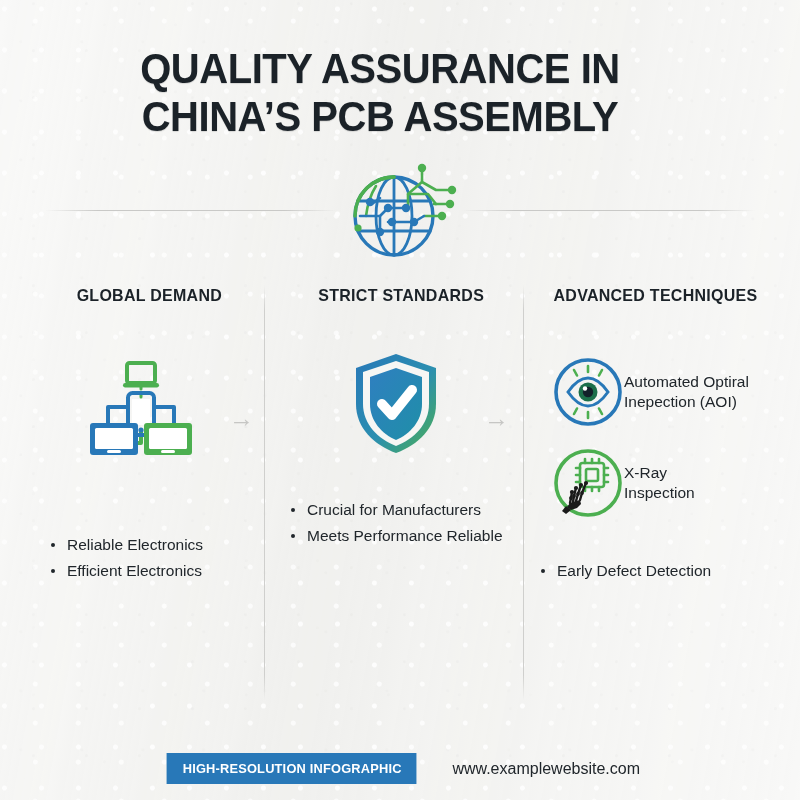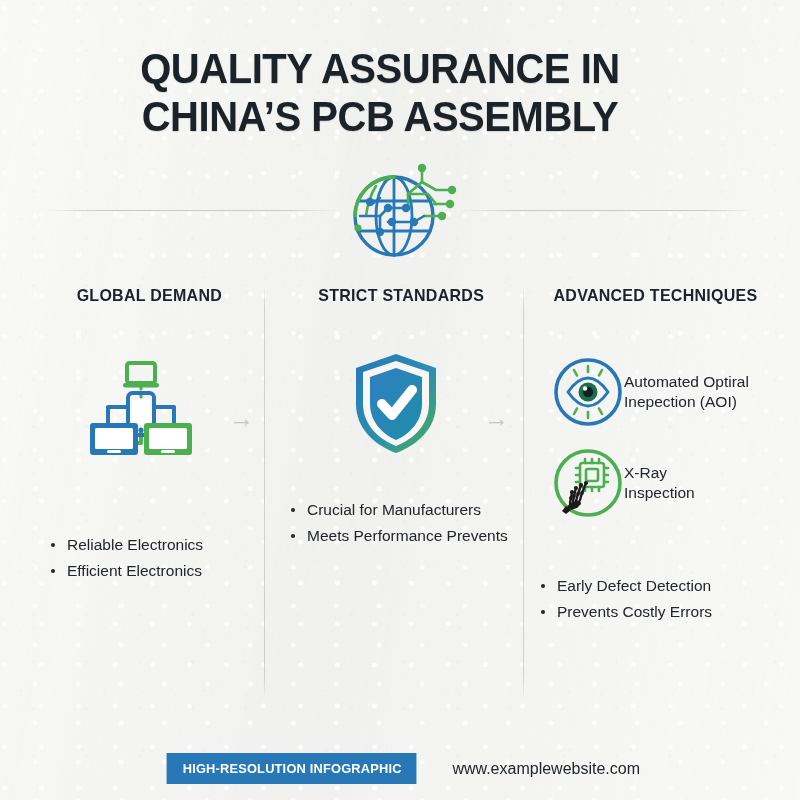--- a/index.html
+++ b/index.html
@@ -121,21 +121,21 @@
     left: 3px;
     top: 11px;
     width: 4px;
     height: 4px;
     border-radius: 50%;
     background: #20262b;
   }
 
   #bullets-1 { top: 532px; left: 48px; }
   #bullets-2 { top: 497px; left: 288px; }
-  #bullets-3 { top: 573px; left: 538px; }
+  #bullets-3 { top: 558px; left: 538px; }
 
   
   #devices-icon-wrap {
     position: absolute;
     top: 357px;
     left: 82px;
     width: 118px;
     height: 105px;
   }
   #shield-icon-wrap {
@@ -386,24 +386,23 @@
 Inspection</span>
 </div>
 
 <ul class="bullet-list" id="bullets-1">
   <li>Reliable Electronics</li>
   <li>Efficient Electronics</li>
 </ul>
 
 <ul class="bullet-list" id="bullets-2">
   <li>Crucial for Manufacturers</li>
-  <li>Meets Performance Prevents</li>
+  <li>Meets Performance Reliable</li>
 </ul>
 
 <ul class="bullet-list" id="bullets-3">
   <li>Early Defect Detection</li>
-  <li>Prevents Costly Errors</li>
 </ul>
 
 <div id="footer">
   <div id="footer-badge">HIGH-RESOLUTION INFOGRAPHIC</div>
   <div id="footer-website">www.examplewebsite.com</div>
 </div>
 
 </body></html>

